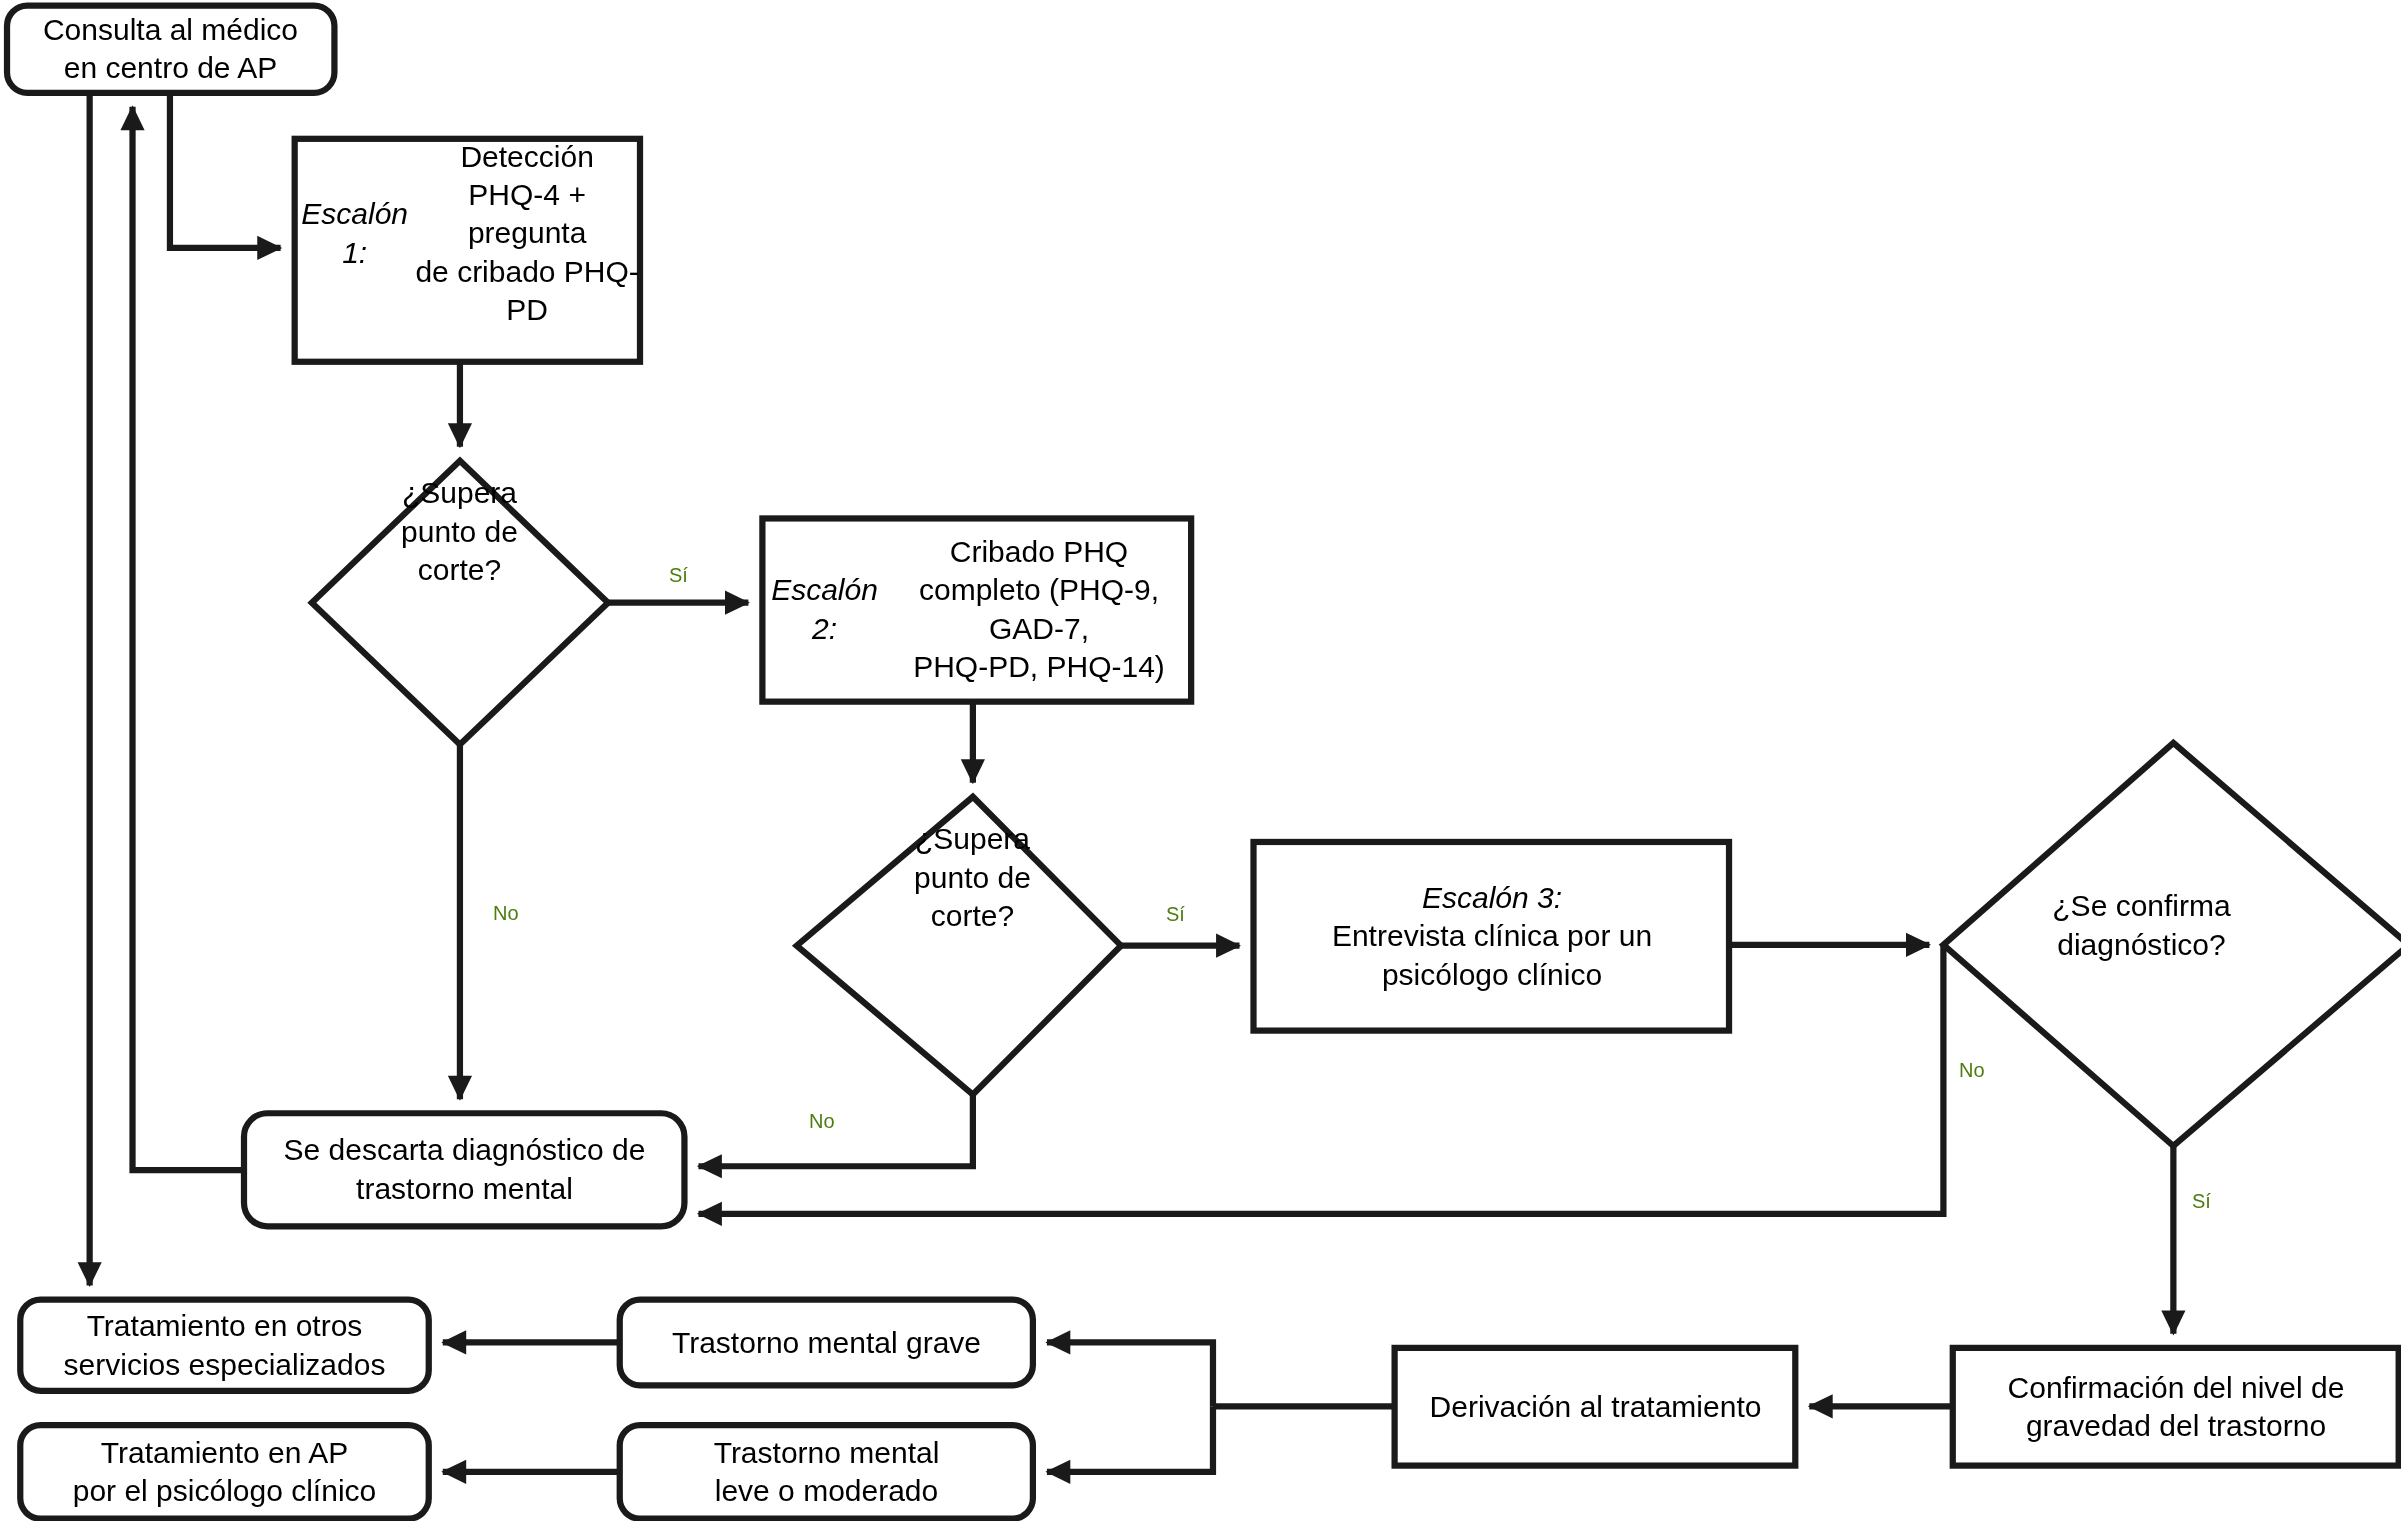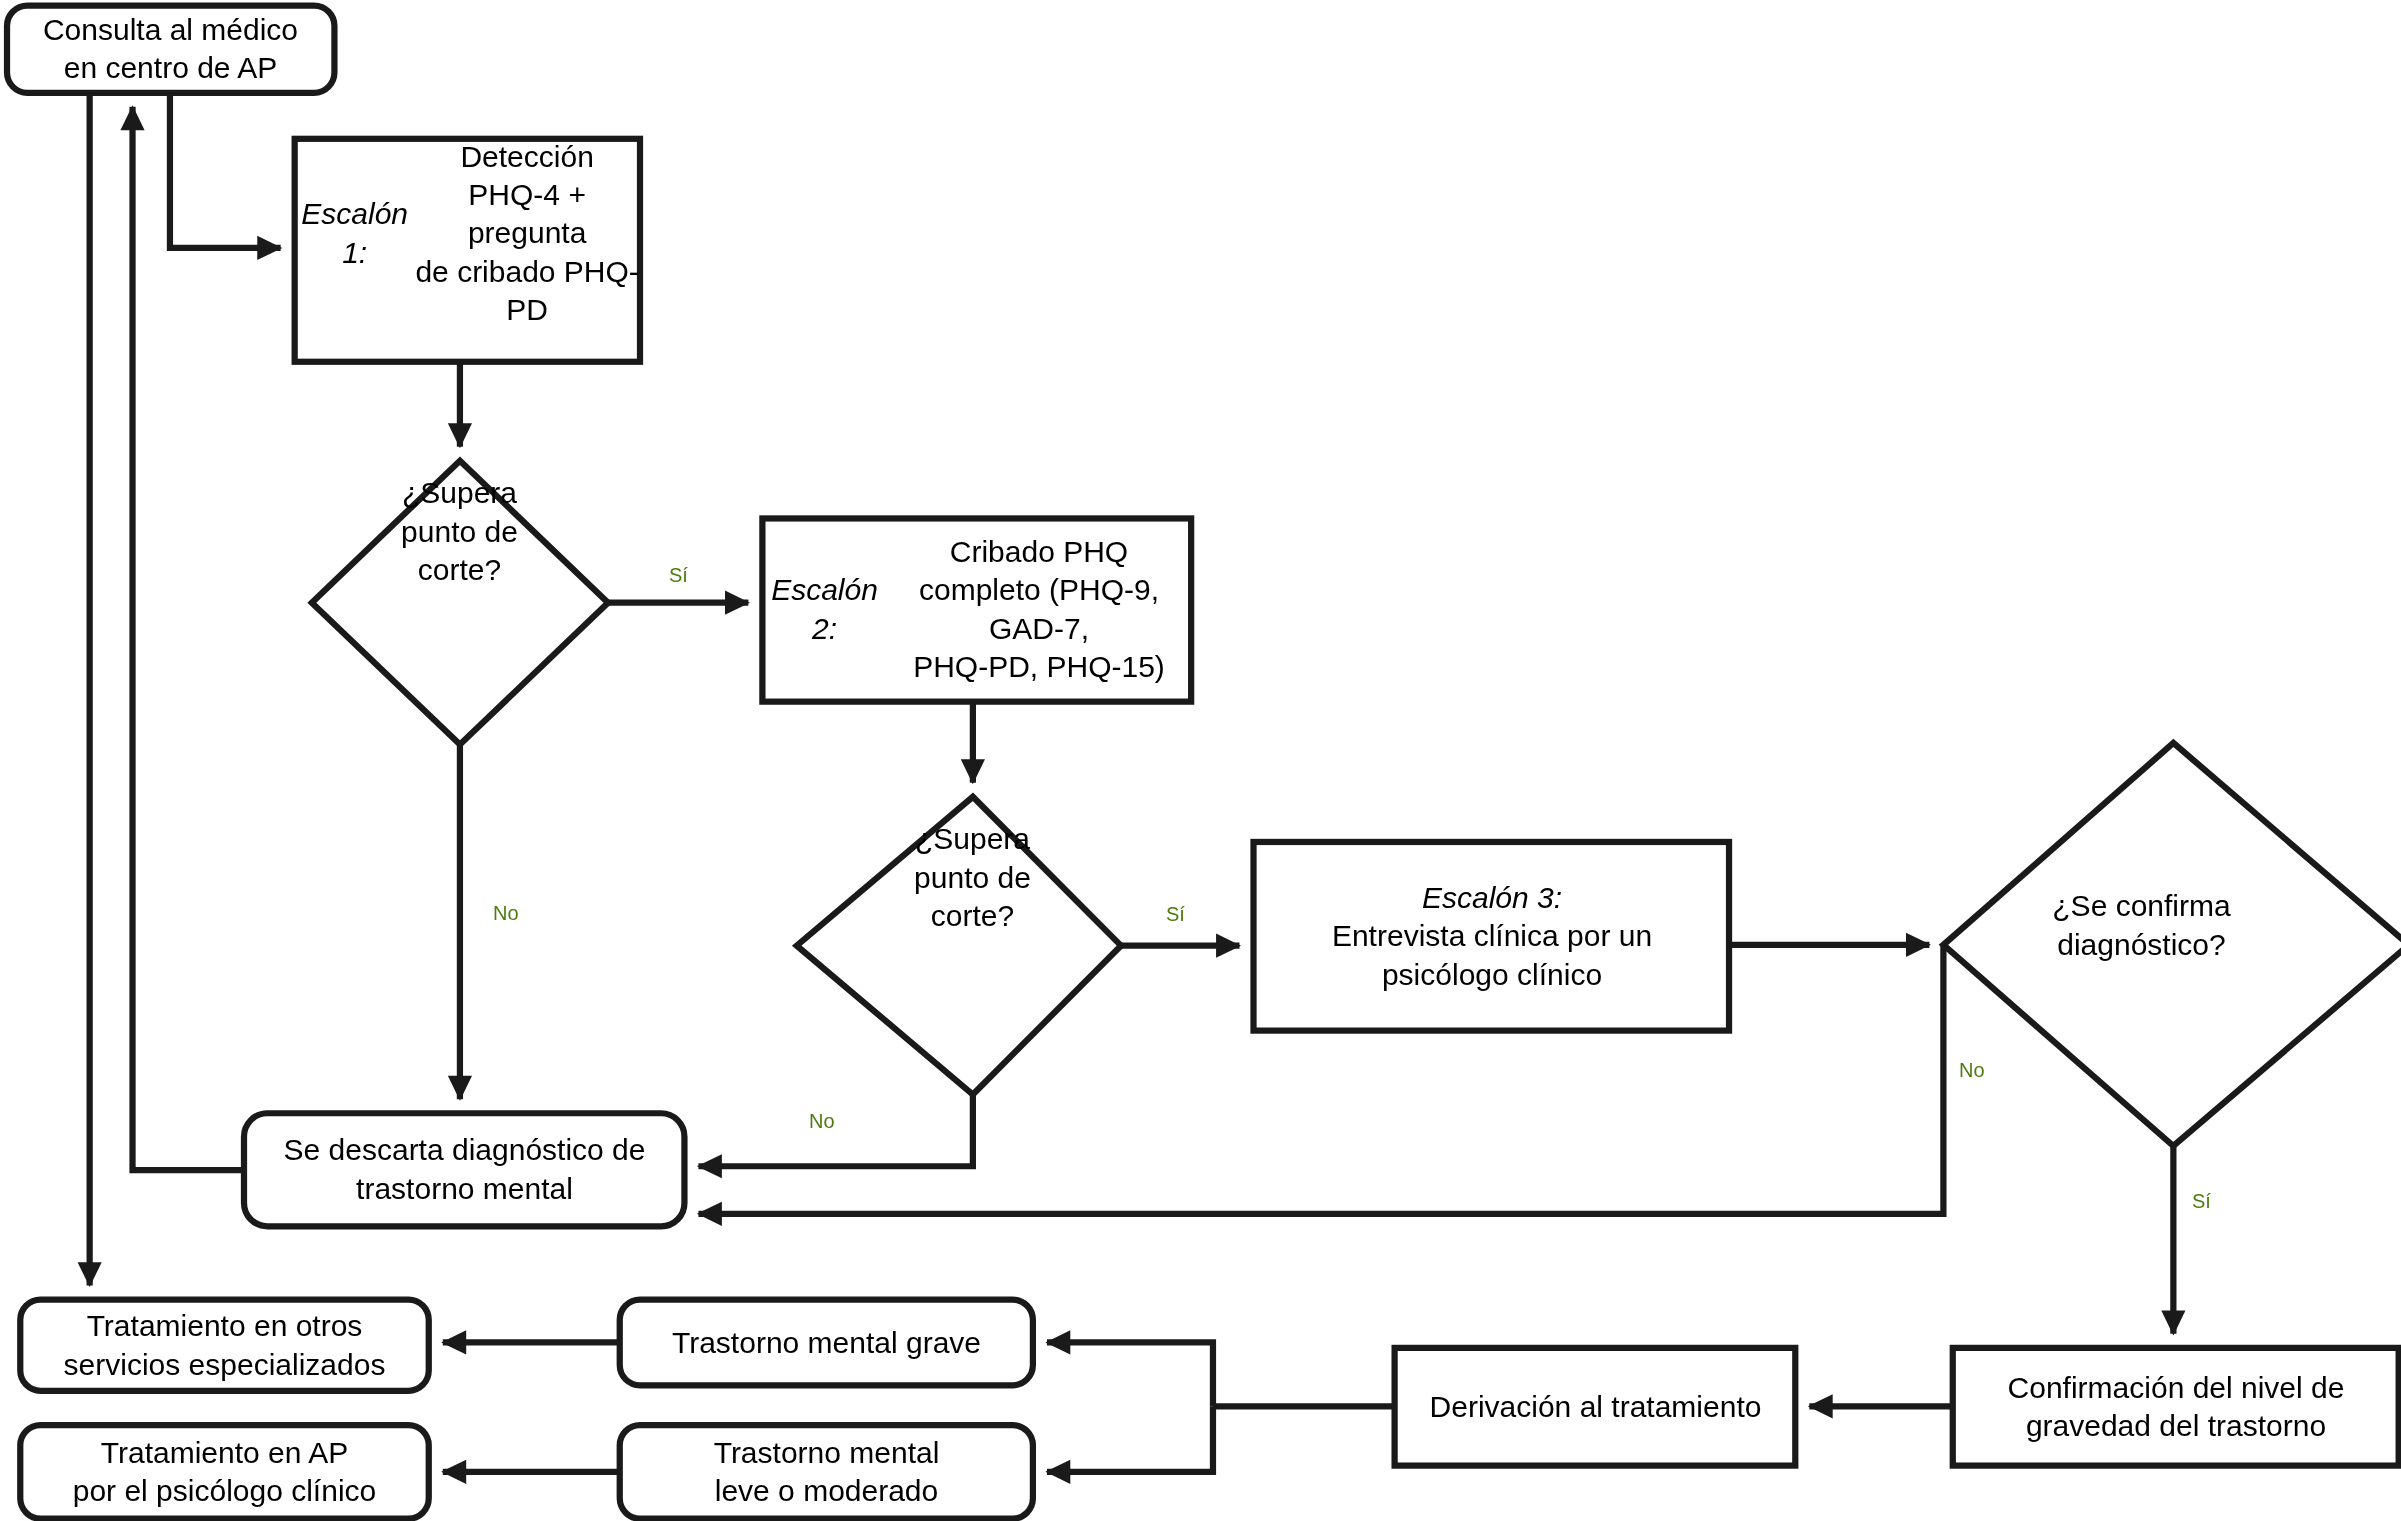--- a/index.html
+++ b/index.html
@@ -171,21 +171,21 @@
   </div>
 
   <div class="node-text" style="left:327px; top:461px; width:265px; height:142px;">¿Supera
 punto de
 corte?</div>
 
   <div class="node-text" style="left:763px; top:518px; width:429px; height:183px; ">
     <span class="ital">Escalón 2:</span>
     <span style="white-space:pre-line;">Cribado PHQ
 completo (PHQ-9, GAD-7,
-PHQ-PD, PHQ-15)</span>
+PHQ-PD, PHQ-14)</span>
   </div>
 
   <div class="node-text" style="left:840px; top:807px; width:265px; height:142px;">¿Supera
 punto  de
 corte?</div>
 
   <div class="node-text" style="left:1254px; top:842px; width:476px; height:189px; flex-direction:column;">
     <span class="ital">Escalón 3:</span>
     <span style="white-space:pre-line;">Entrevista clínica por un
 psicólogo clínico</span>

